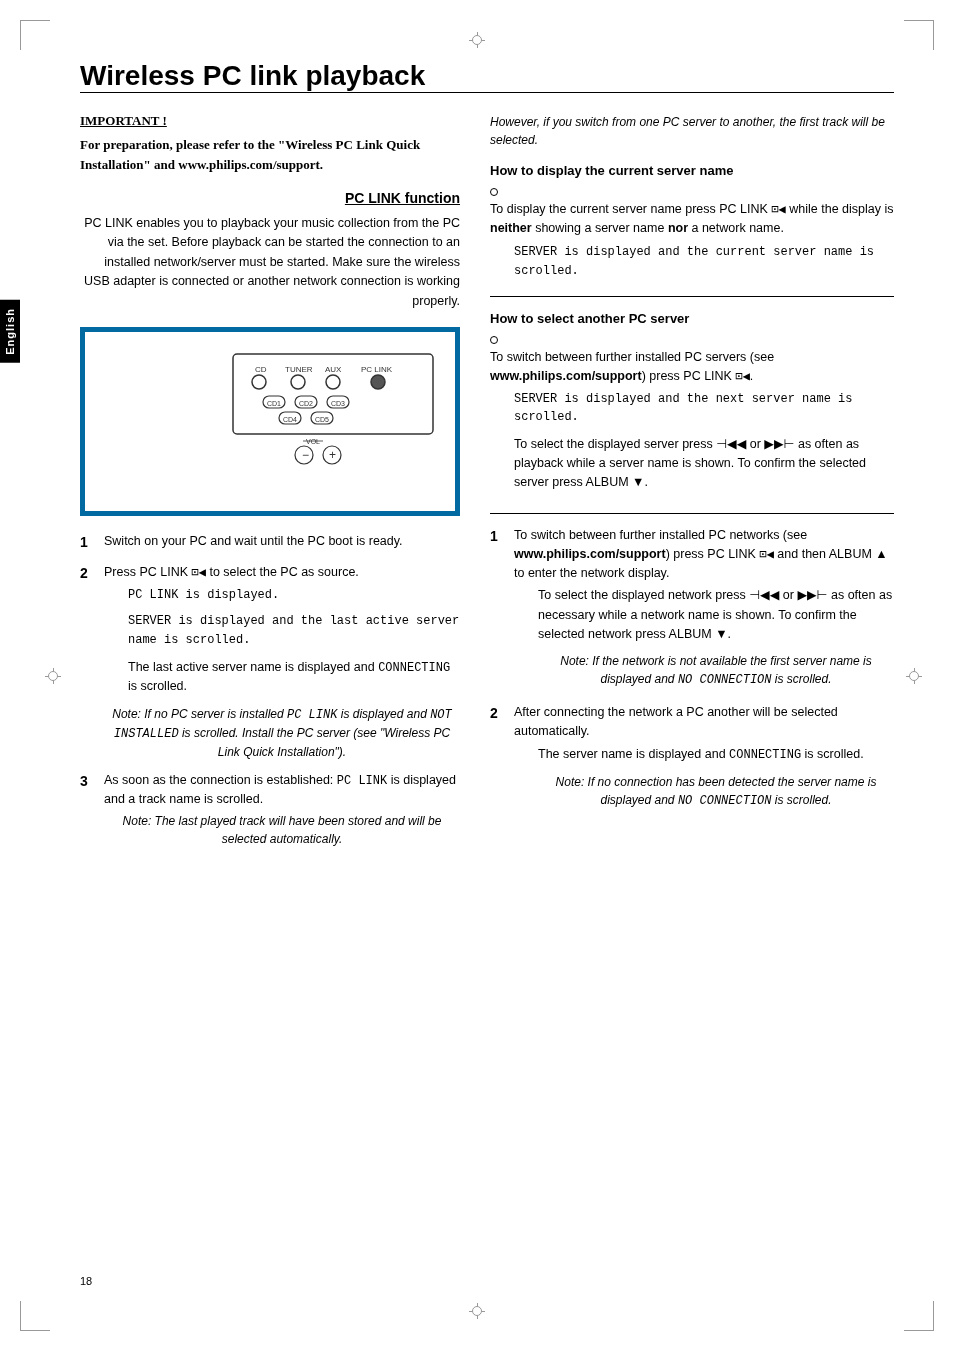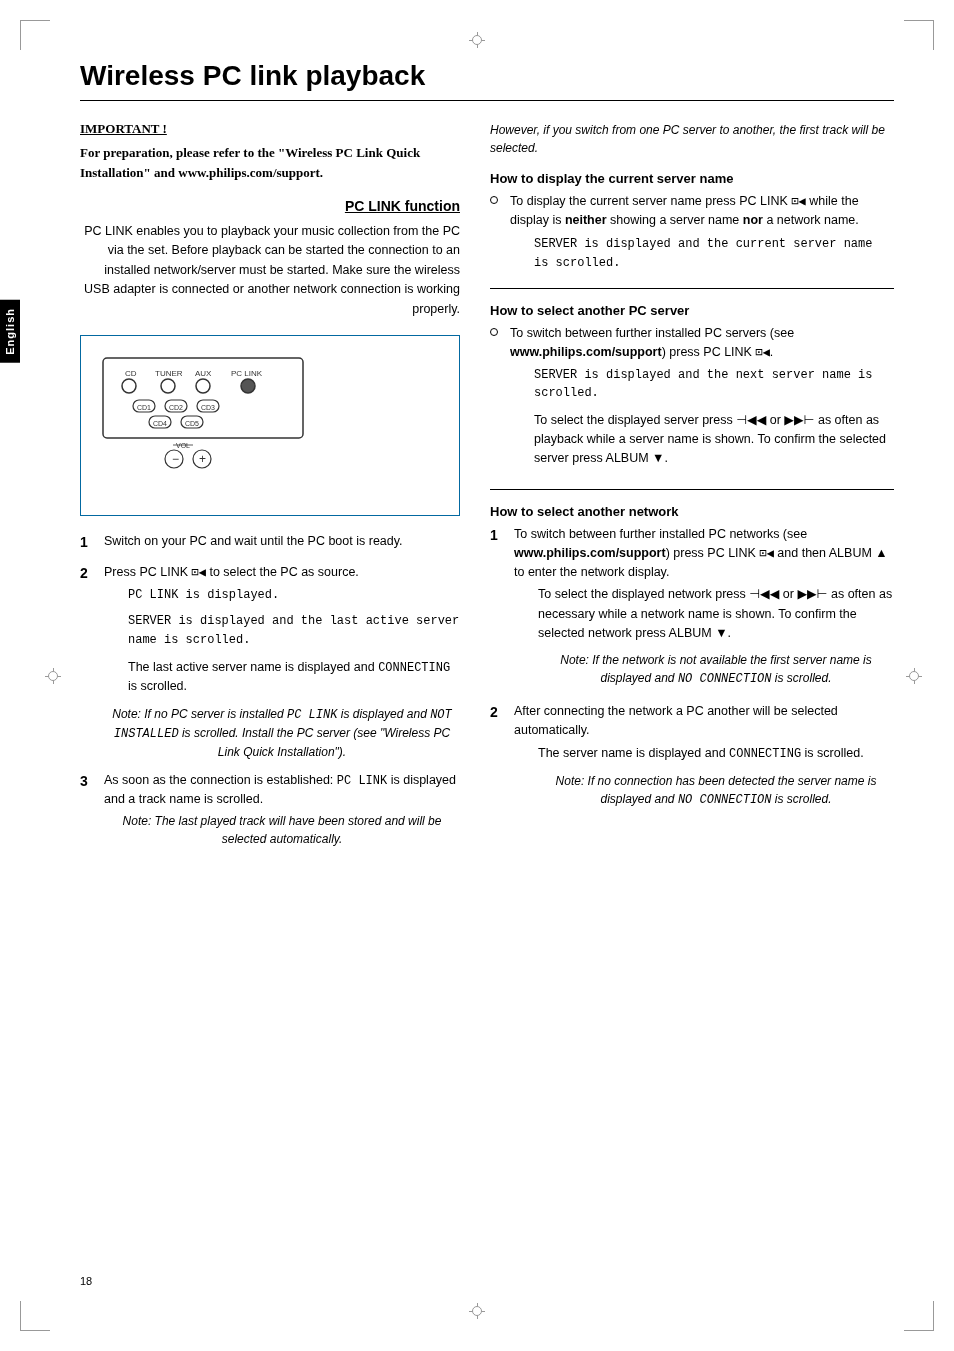--- a/index.html
+++ b/index.html
@@ -113,21 +113,20 @@
     .right-column {
       flex: 1;
     }
 
     
     .page-title {
       font-size: 28px;
       font-weight: bold;
       margin-bottom: 20px;
       border-bottom: 1px solid #000;
-      padding-bottom: 8px;
     }
 
     
     .section-title {
       font-size: 14px;
       font-weight: bold;
       text-decoration: underline;
       margin-bottom: 8px;
     }
 
@@ -156,24 +155,24 @@
 
     .body-text {
       font-size: 12.5px;
       line-height: 1.55;
       margin-bottom: 8px;
     }
 
     
     .device-image {
       margin: 16px 0;
-      border: 1px solid #0369a1;
+      border: 5px solid #0369a1;
       padding: 12px;
       display: flex;
-      justify-content: flex-start;
+      justify-content: flex-end;
       align-items: center;
     }
 
     
     .numbered-list {
       list-style: none;
       padding: 0;
     }
 
     .numbered-list li {
@@ -220,24 +219,25 @@
 
     .subsection-title {
       font-weight: bold;
       font-size: 13px;
       margin-bottom: 6px;
       margin-top: 14px;
     }
 
     .bullet-item {
       display: flex;
-      gap: 12px;
+      gap: 4px;
       margin-bottom: 8px;
       font-size: 12.5px;
       line-height: 1.5;
+      flex-direction: column;
     }
 
     .bullet-circle {
       width: 8px;
       height: 8px;
       border-radius: 50%;
       border: 1.5px solid #000;
       flex-shrink: 0;
       margin-top: 4px;
     }
@@ -416,21 +416,20 @@
               <div class="mono body-text">SERVER is displayed and the next server name is scrolled.</div>
               <div class="body-text">To select the displayed server press ⊣◀◀ or ▶▶⊢ as often as playback while a server name is shown. To confirm the selected server press ALBUM ▼.</div>
             </div>
           </div>
         </div>
       </div>
 
       <hr class="divider-line">
 
       <div class="subsection">
-        <div class="subsection-title">How to select another network</div>
 
         <div class="numbered-list">
           <div style="display:flex; gap:8px; margin-bottom:10px; font-size:12.5px; line-height:1.5;">
             <span style="font-weight:bold; font-size:14px; flex-shrink:0; width:16px;">1</span>
             <div>
               <span>To switch between further installed PC networks (see <strong>www.philips.com/support</strong>) press PC LINK <span class="mono">⊡◀</span> and then ALBUM ▲ to enter the network display.</span>
               <div class="indented-block">
                 <div class="body-text">To select the displayed network press ⊣◀◀ or ▶▶⊢ as often as necessary while a network name is shown. To confirm the selected network press ALBUM ▼.</div>
                 <div class="note-text"><em>Note: If the network is not available the first server name is displayed and</em> <span class="mono">NO CONNECTION</span> <em>is scrolled.</em></div>
               </div>

